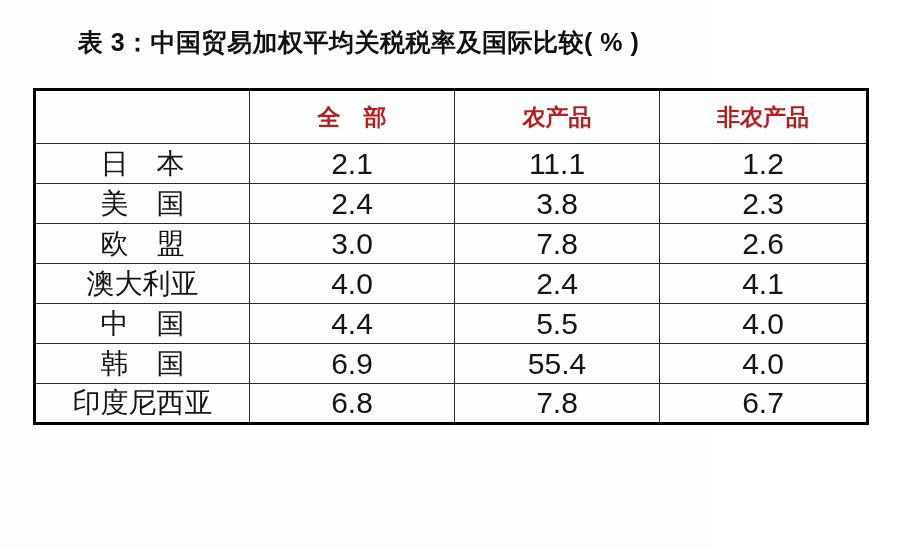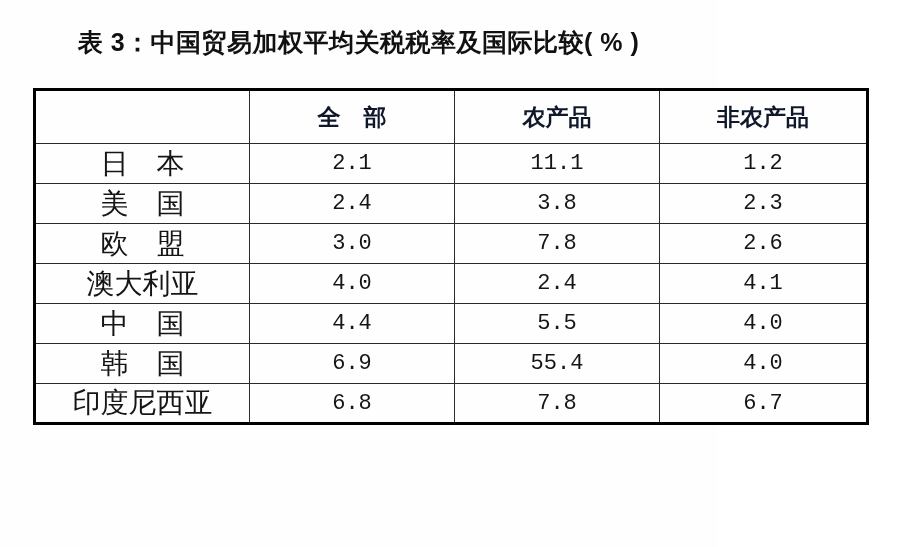--- a/index.html
+++ b/index.html
@@ -48,30 +48,30 @@
     padding: 0;
     overflow: hidden;
     white-space: nowrap;
   }
   .tariff-table thead tr { height: 54px; }
   .tariff-table tbody tr { height: 40px; }
   .tariff-table th {
     font-family: "Liberation Serif", serif;
     font-weight: bold;
     font-size: 23px;
-    color: #0f172a;
+    color: #b91c1c;
   }
   .tariff-table td.label-cell {
     font-family: "Liberation Serif", serif;
     font-size: 28px;
     color: #151515;
   }
   .tariff-table td.num-cell {
-    font-family: Liberation Mono, monospace;
-    font-size: 22px;
+    font-family: Liberation Sans, sans-serif;
+    font-size: 30px;
     color: #151515;
   }
   .source-note {
     position: absolute;
     top: 487px;
     left: 30px;
     font-family: "Liberation Serif", serif;
     font-size: 21px;
     color: #222222;
   }

